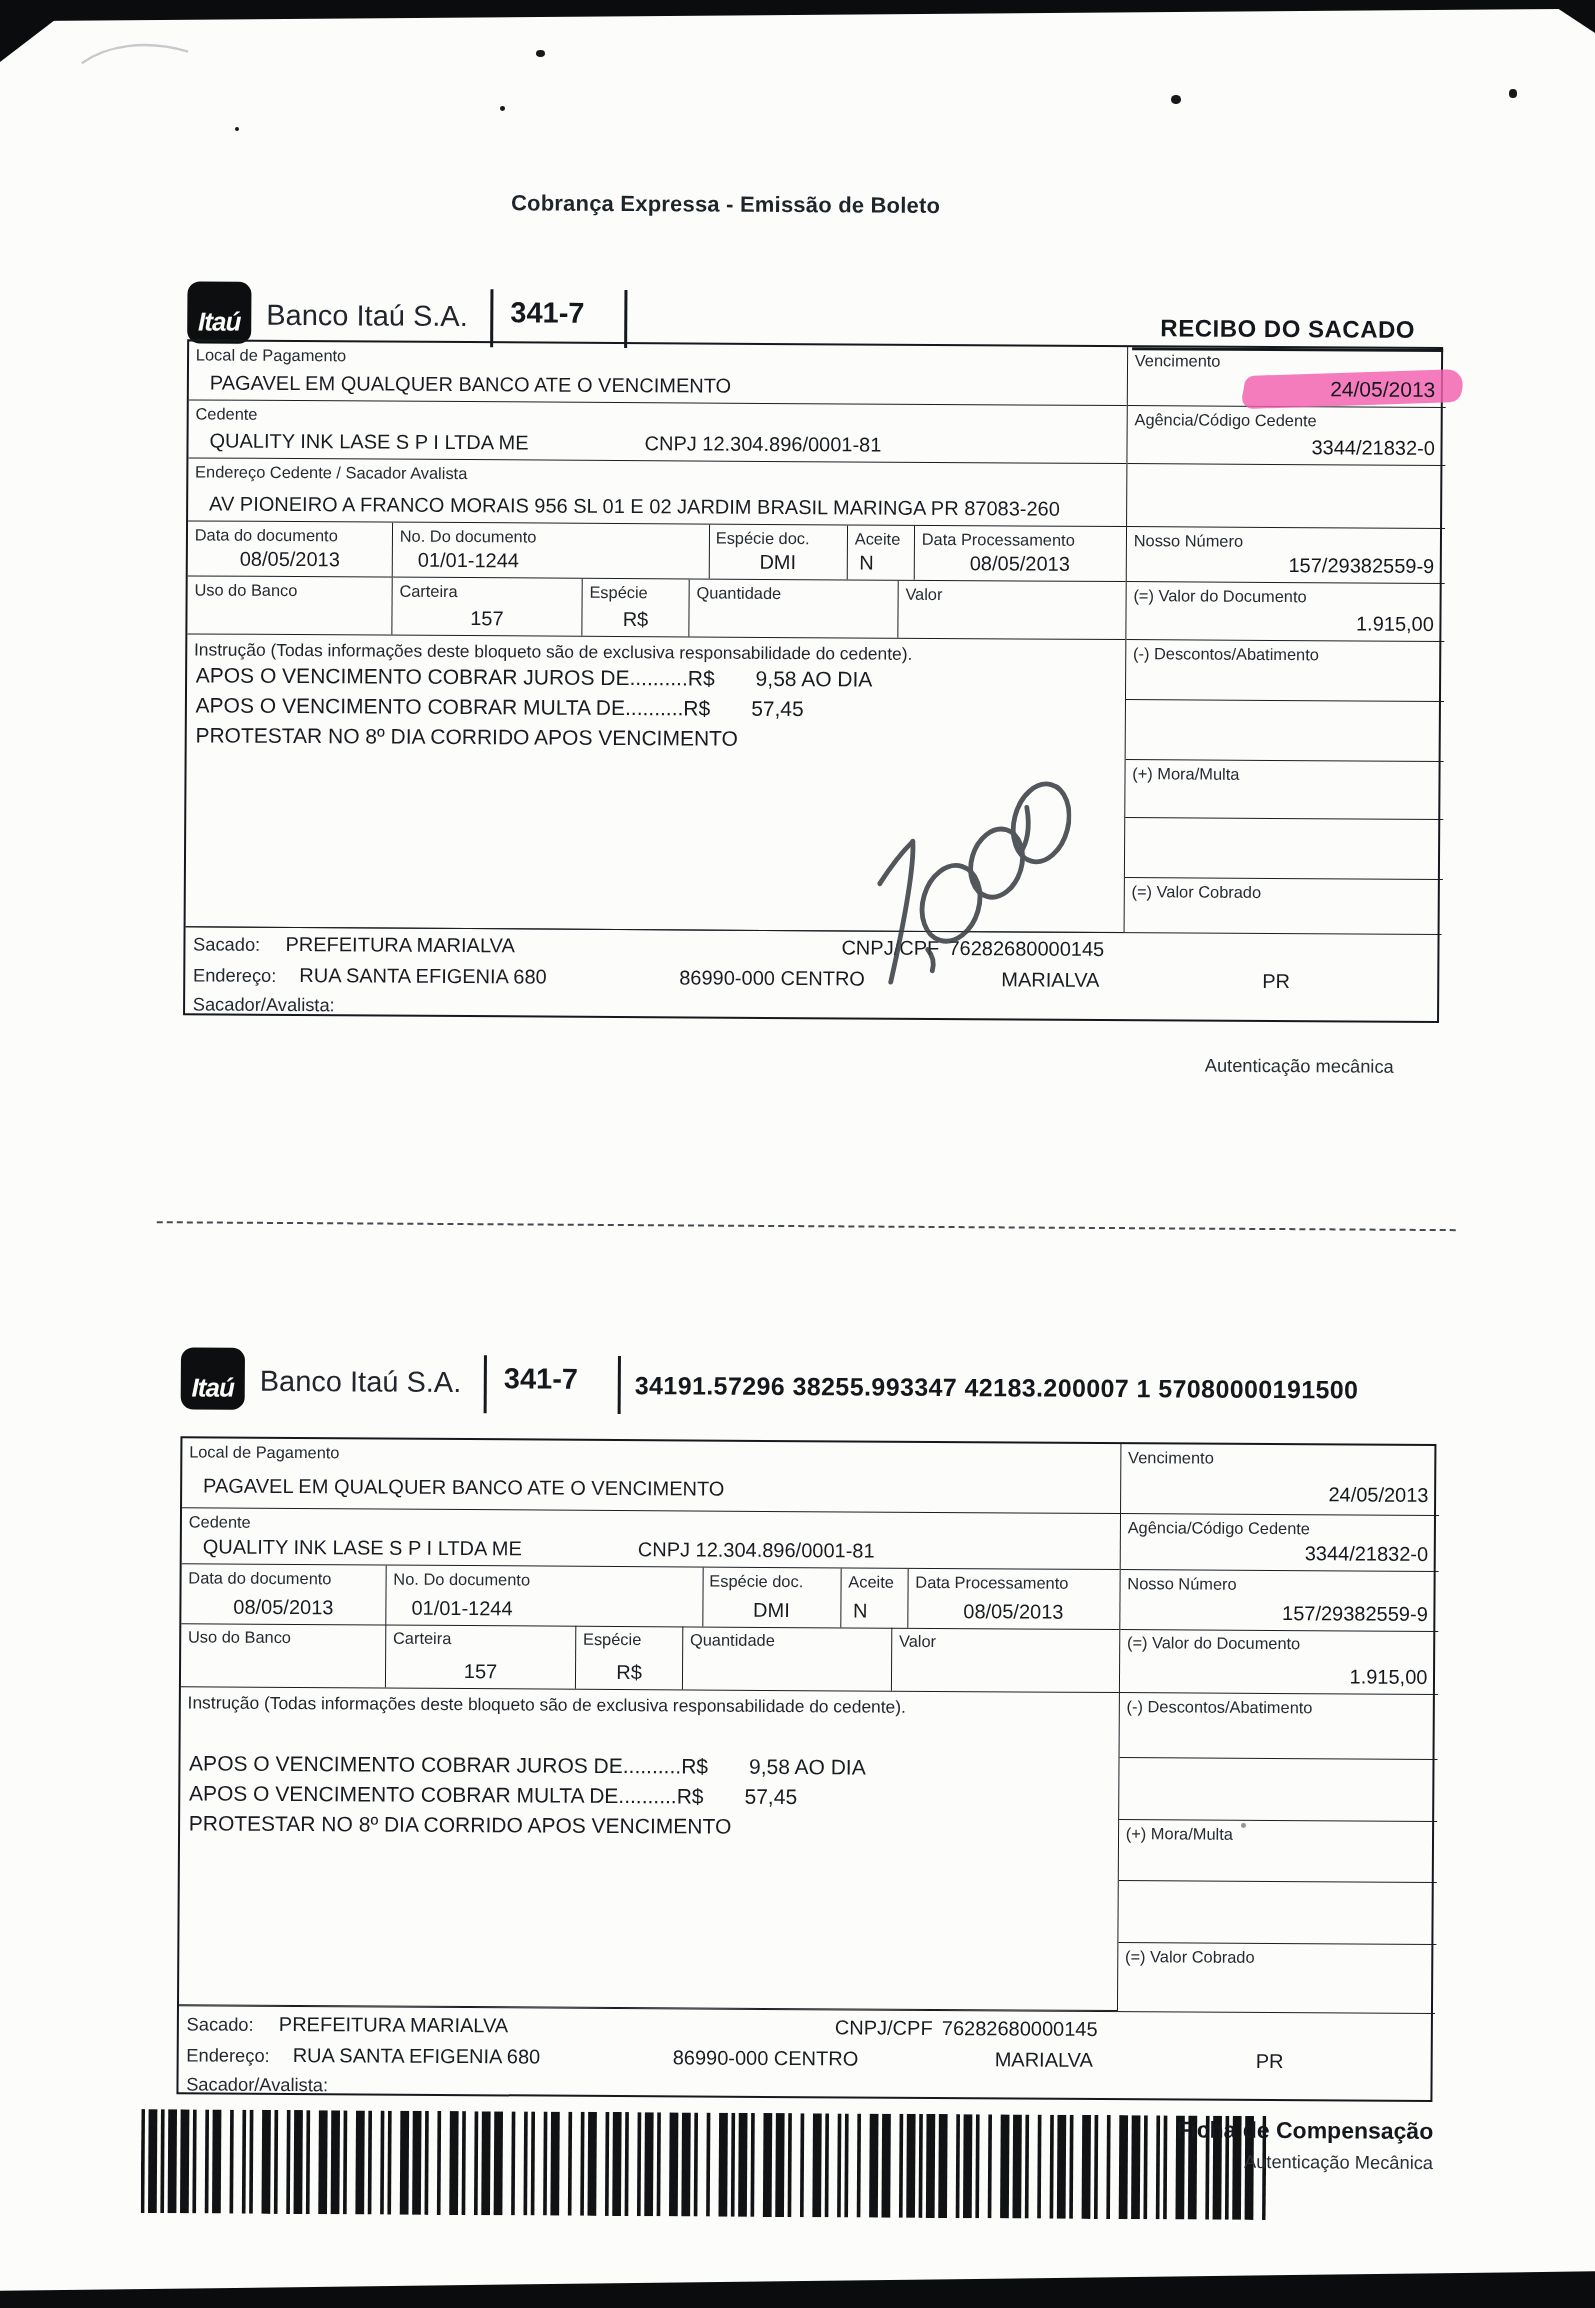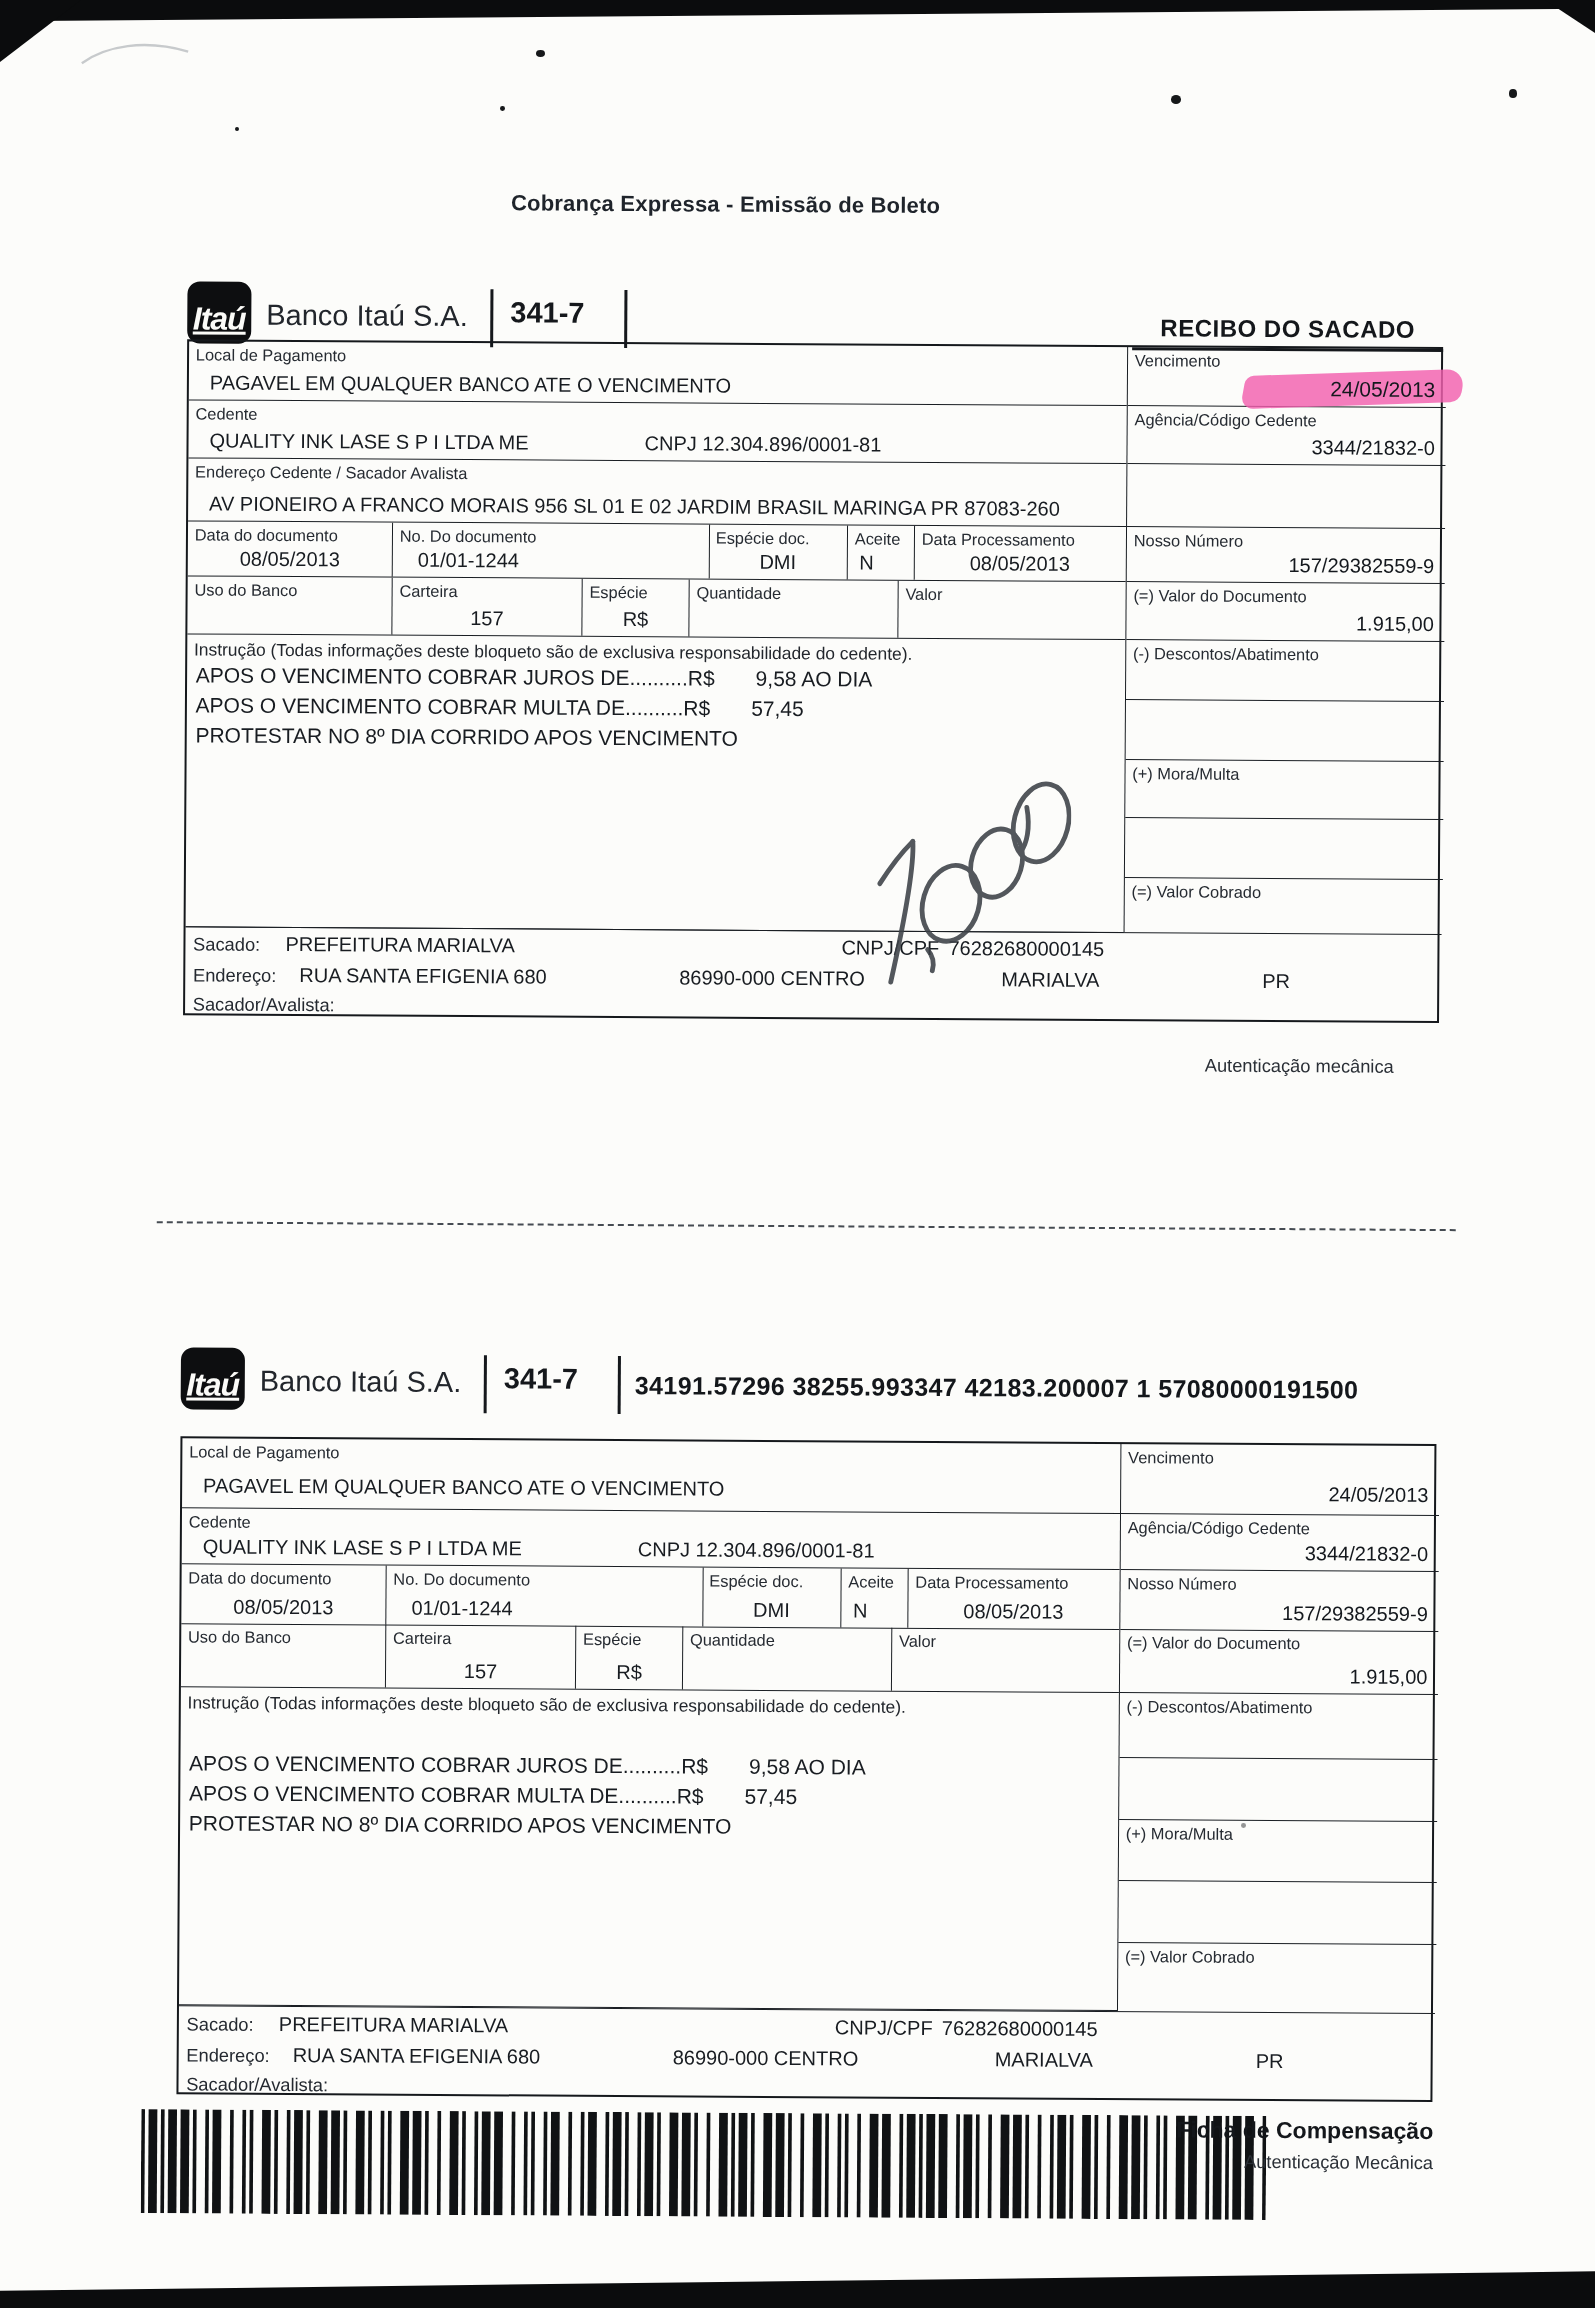--- a/index.html
+++ b/index.html
@@ -22,21 +22,21 @@
   .edge-top{left:-9.7px;top:-5.8px;width:1622px;height:21px;background:#0b0c0d;transform:rotate(-0.45deg);}
   .edge-bottom{left:-11.6px;top:2281px;width:1632px;height:50px;background:#0b0c0d;transform:rotate(-0.7deg);}
   .corner-tl{left:0;top:0;width:81px;height:62px;background:#0b0c0d;clip-path:polygon(0 0,100% 0,0 100%);}
   .corner-tr{right:0;top:0;width:50px;height:33px;background:#0b0c0d;clip-path:polygon(0 0,100% 0,100% 100%);}
   .speck{background:#16181a;border-radius:50%;}
   
   .paper{left:0;top:0;width:1595px;height:2309px;transform:rotate(.35deg);transform-origin:290px 367px;}
   .doc-title{left:510px;top:189px;font-size:22px;font-weight:bold;letter-spacing:0.2px;color:#1f242b;white-space:nowrap;}
   
   .logo{width:64px;height:62px;background:#0d0e10;border-radius:12.6px;display:flex;align-items:flex-end;justify-content:center;padding-bottom:5.8px;}
-  .logo span{color:#fbfbf8;font-size:32px;font-weight:bold;font-style:italic;letter-spacing:-1px;text-decoration:underline;}
+  .logo span{color:#fbfbf8;font-size:26px;font-weight:bold;font-style:italic;letter-spacing:-1px;}
   .bankname{font-size:29px;color:#22262c;white-space:nowrap;}
   .bankcode{font-size:29px;font-weight:bold;color:#15181c;white-space:nowrap;}
   .vsep{width:2.9px;background:#15181c;}
   .recibo-h{font-size:24px;font-weight:bold;letter-spacing:0.5px;width:311px;text-align:center;
             border-bottom:3.9px solid #15181c;padding-bottom:4.8px;color:#14171b;white-space:nowrap;}
   .digitable{font-size:25px;font-weight:bold;letter-spacing:0.4px;color:#14171b;white-space:nowrap;}
   
   .tbl{border:2.9px solid #15181c;}
   .box{border-bottom:1.9px solid #1a1e23;}
   .cellr{border-right:1.9px solid #1a1e23;}

